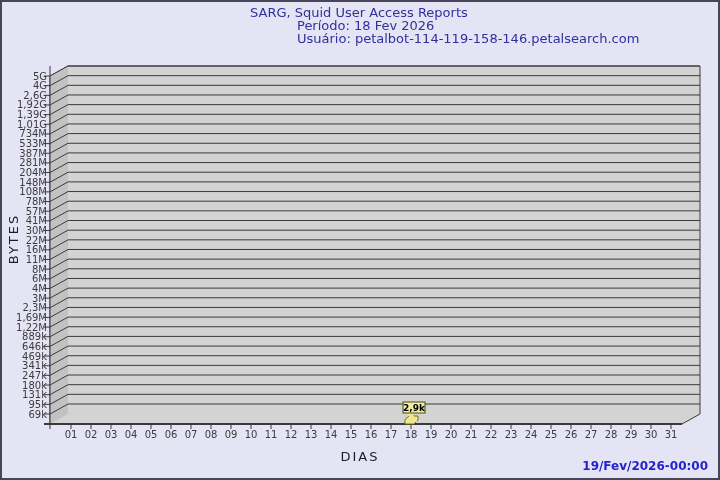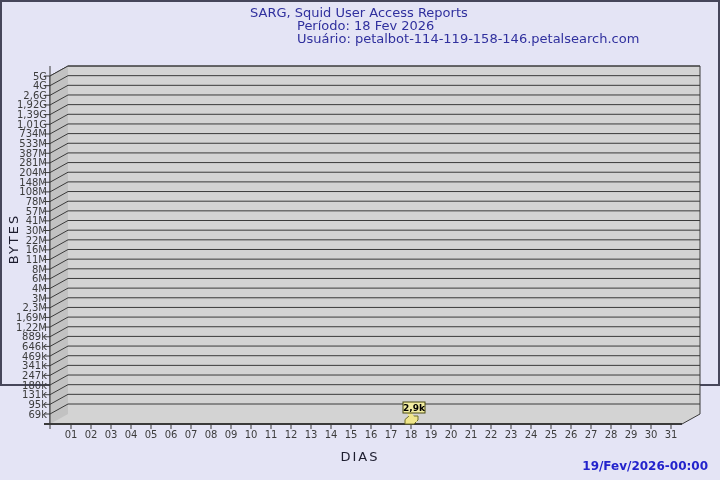--- a/index.html
+++ b/index.html
@@ -4,21 +4,21 @@
 <style>
   html, body {
     margin: 0; padding: 0;
     width: 720px; height: 480px;
     overflow: hidden;
     background: #e4e4f5;
     font-family: "DejaVu Sans", sans-serif;
   }
   .frame {
     position: relative;
-    width: 720px; height: 386px;
+    width: 720px; height: 480px;
     box-sizing: border-box;
     border: 2px solid #46465a;
     background: var(--bg, #e4e4f5);
   }
   svg { display: block; }
   svg text { font-family: "DejaVu Sans", sans-serif; }
   .title-text   { fill: var(--title-color, #30309e); font-size: 13px; }
   .axis-label   { fill: #3c3c3c; font-size: 10px; }
   .axis-title   { fill: #1c1c2e; font-size: 13px; letter-spacing: 2px; }
   .timestamp    { fill: var(--ts-color, #2323cc); font-size: 12px; font-weight: bold; }

